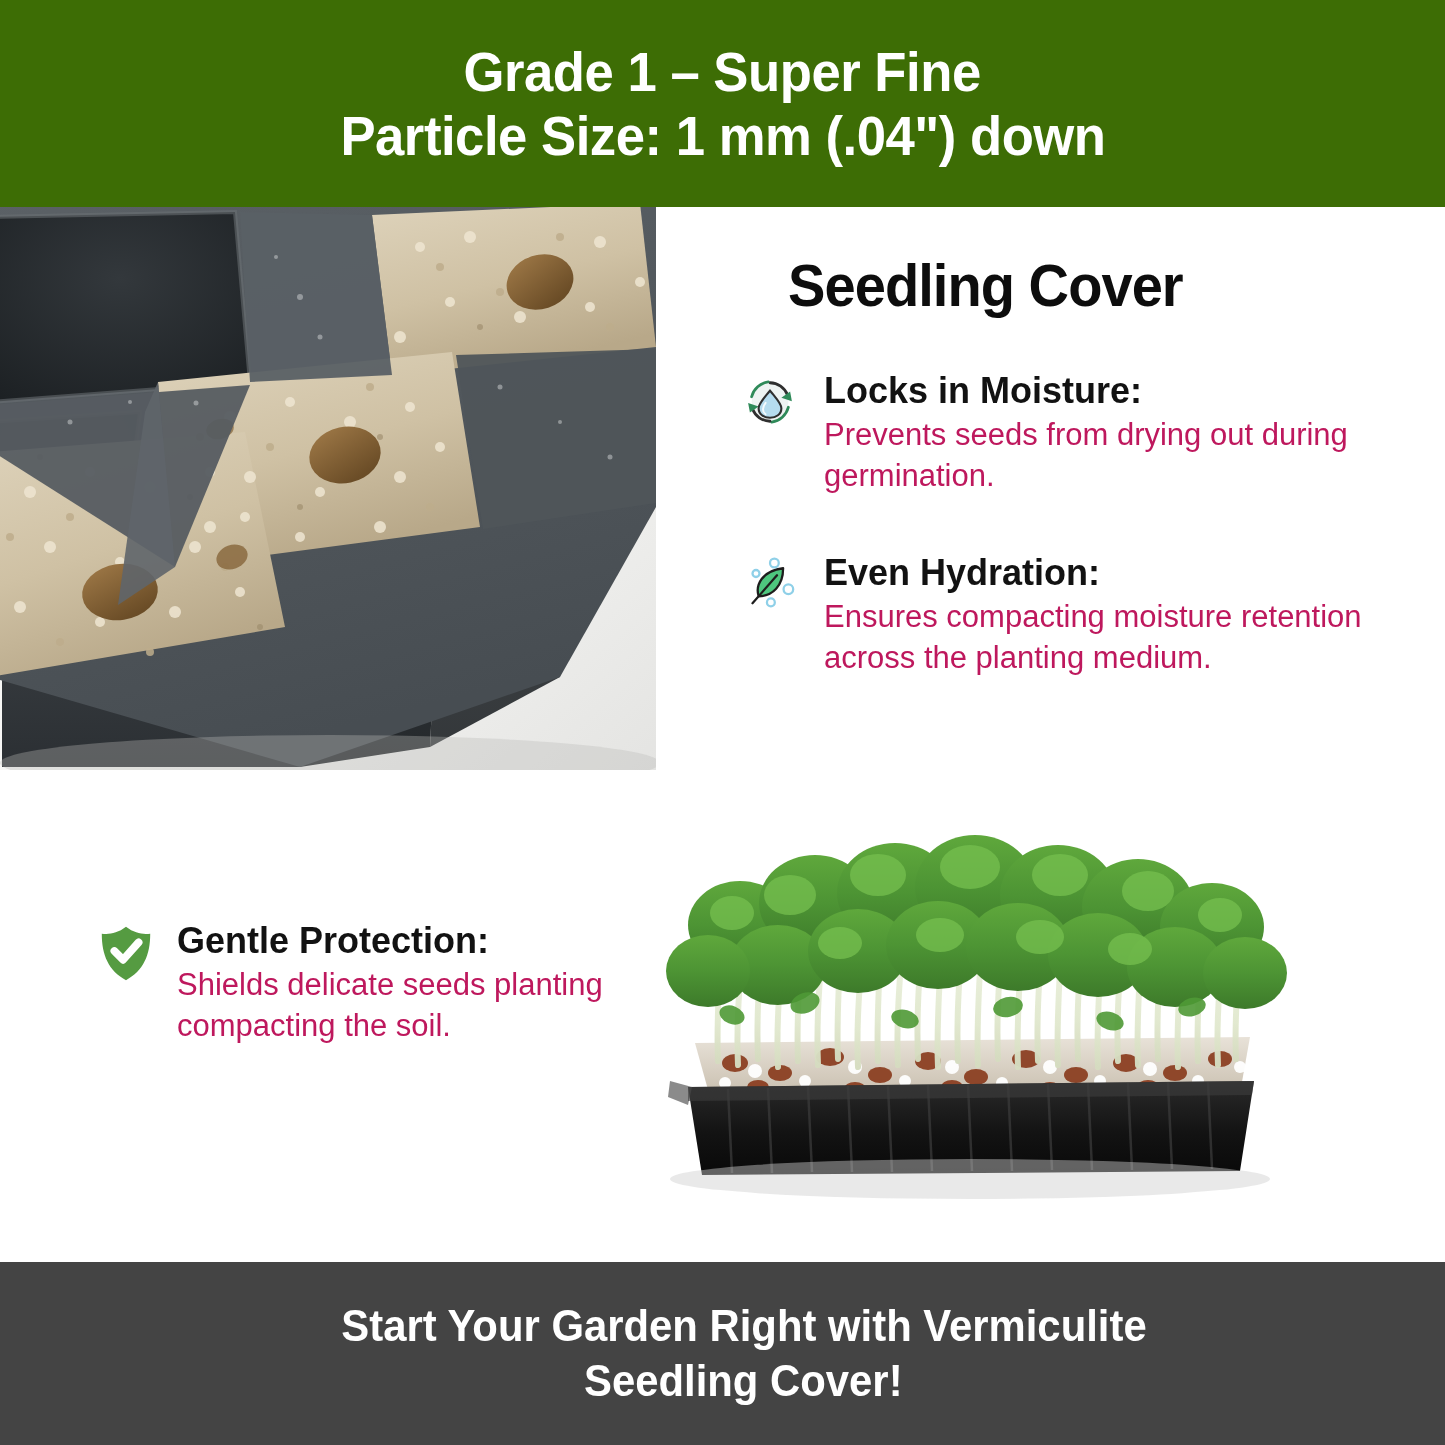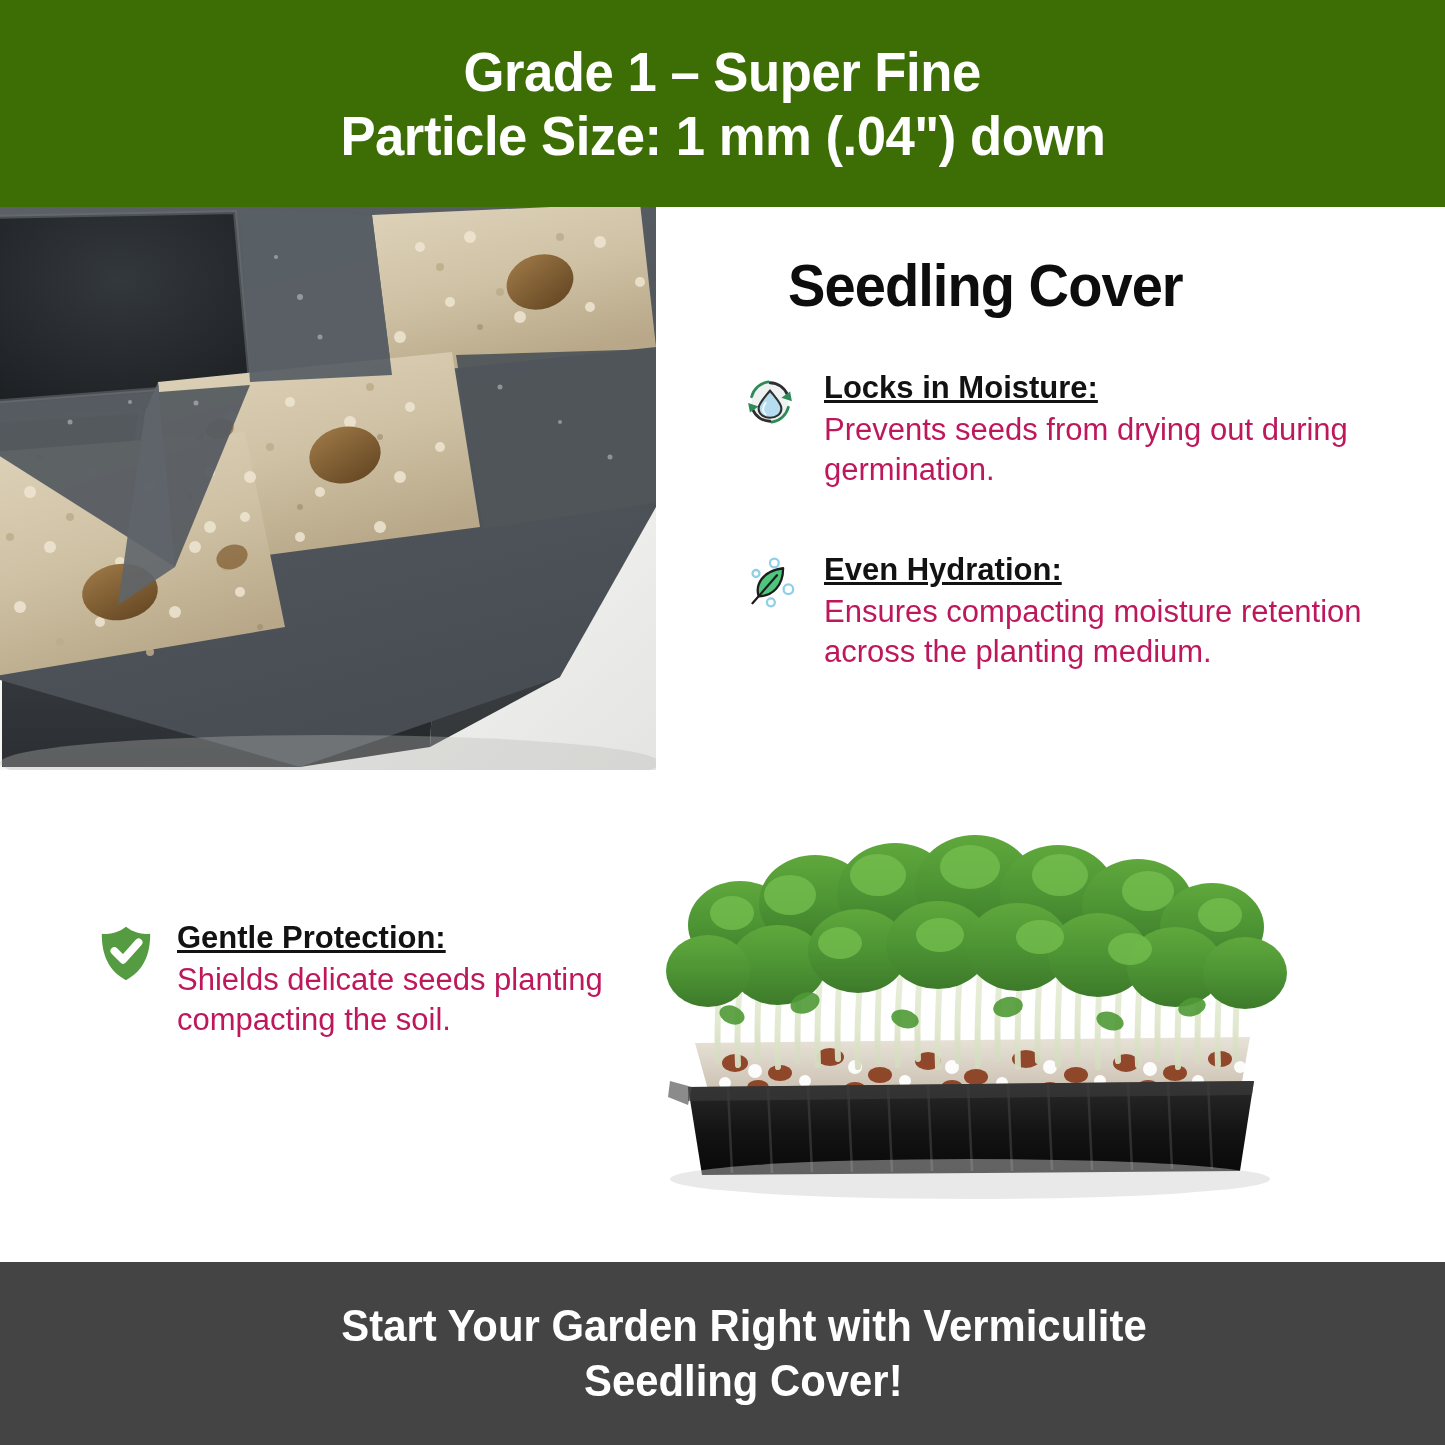--- a/index.html
+++ b/index.html
@@ -49,22 +49,22 @@
   }
 
   .feature {
     position:absolute;
     display:flex; align-items:flex-start; gap:26px;
   }
   .feature-icon { flex:0 0 auto; width:56px; height:56px; margin-top:4px; }
   .feature-icon svg { width:100%; height:100%; display:block; }
   .feature-text { flex:1 1 auto; }
   .feature-title {
-    font-size:31px; font-weight:bold; color:#121212;
-    line-height:1.18; margin-bottom:3px;text-decoration:underline;
+    font-size:36px; font-weight:bold; color:#121212;
+    line-height:1.18; margin-bottom:3px;
   }
   .feature-desc {
     font-size:31px; font-weight:400; color:#be185d;
     line-height:1.30;
   }
 
   #feat-moisture { left:86px; top:163px; width:670px; }
   #feat-hydration { left:86px; top:345px; width:660px; }
 
   

